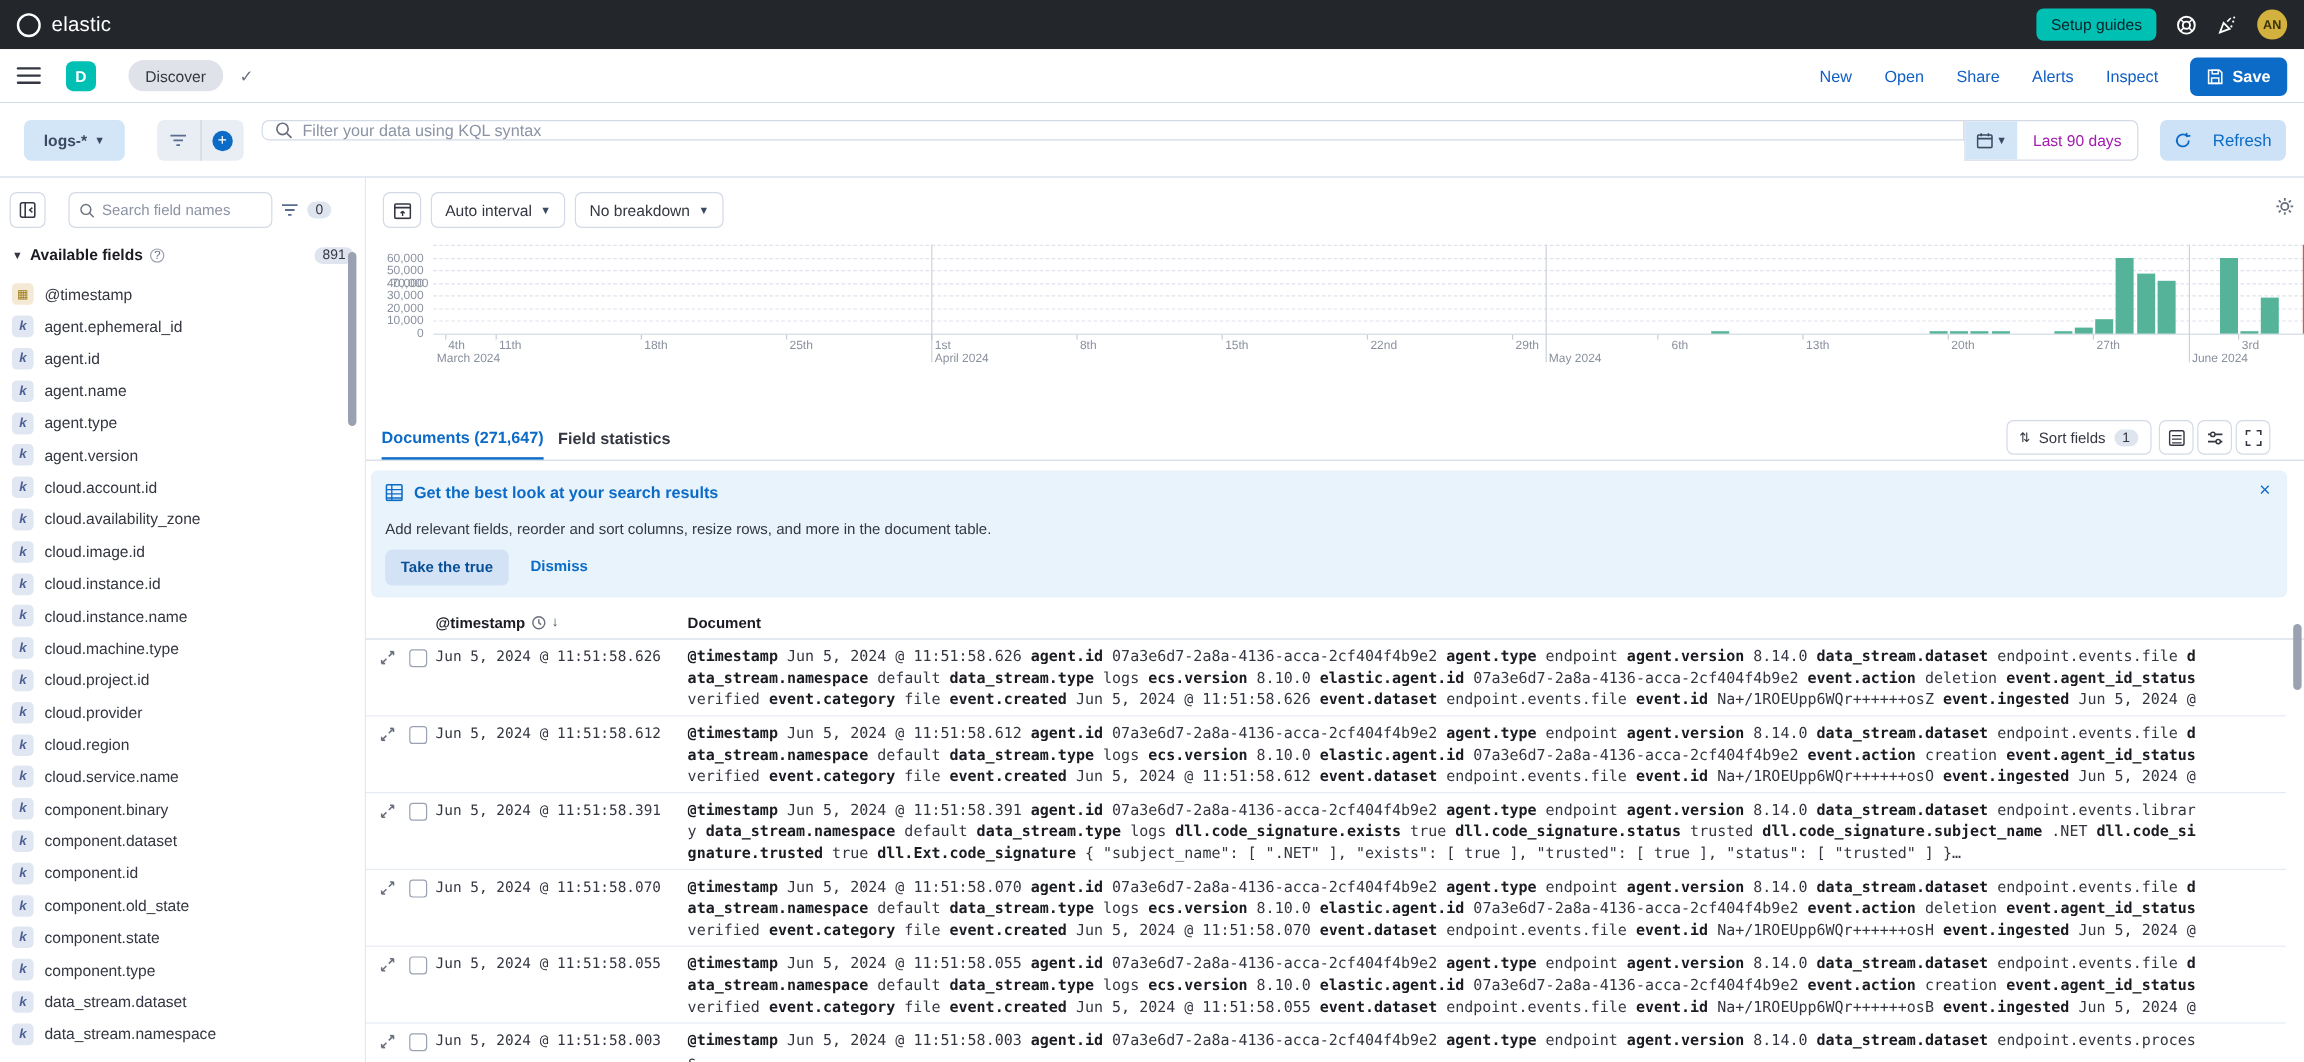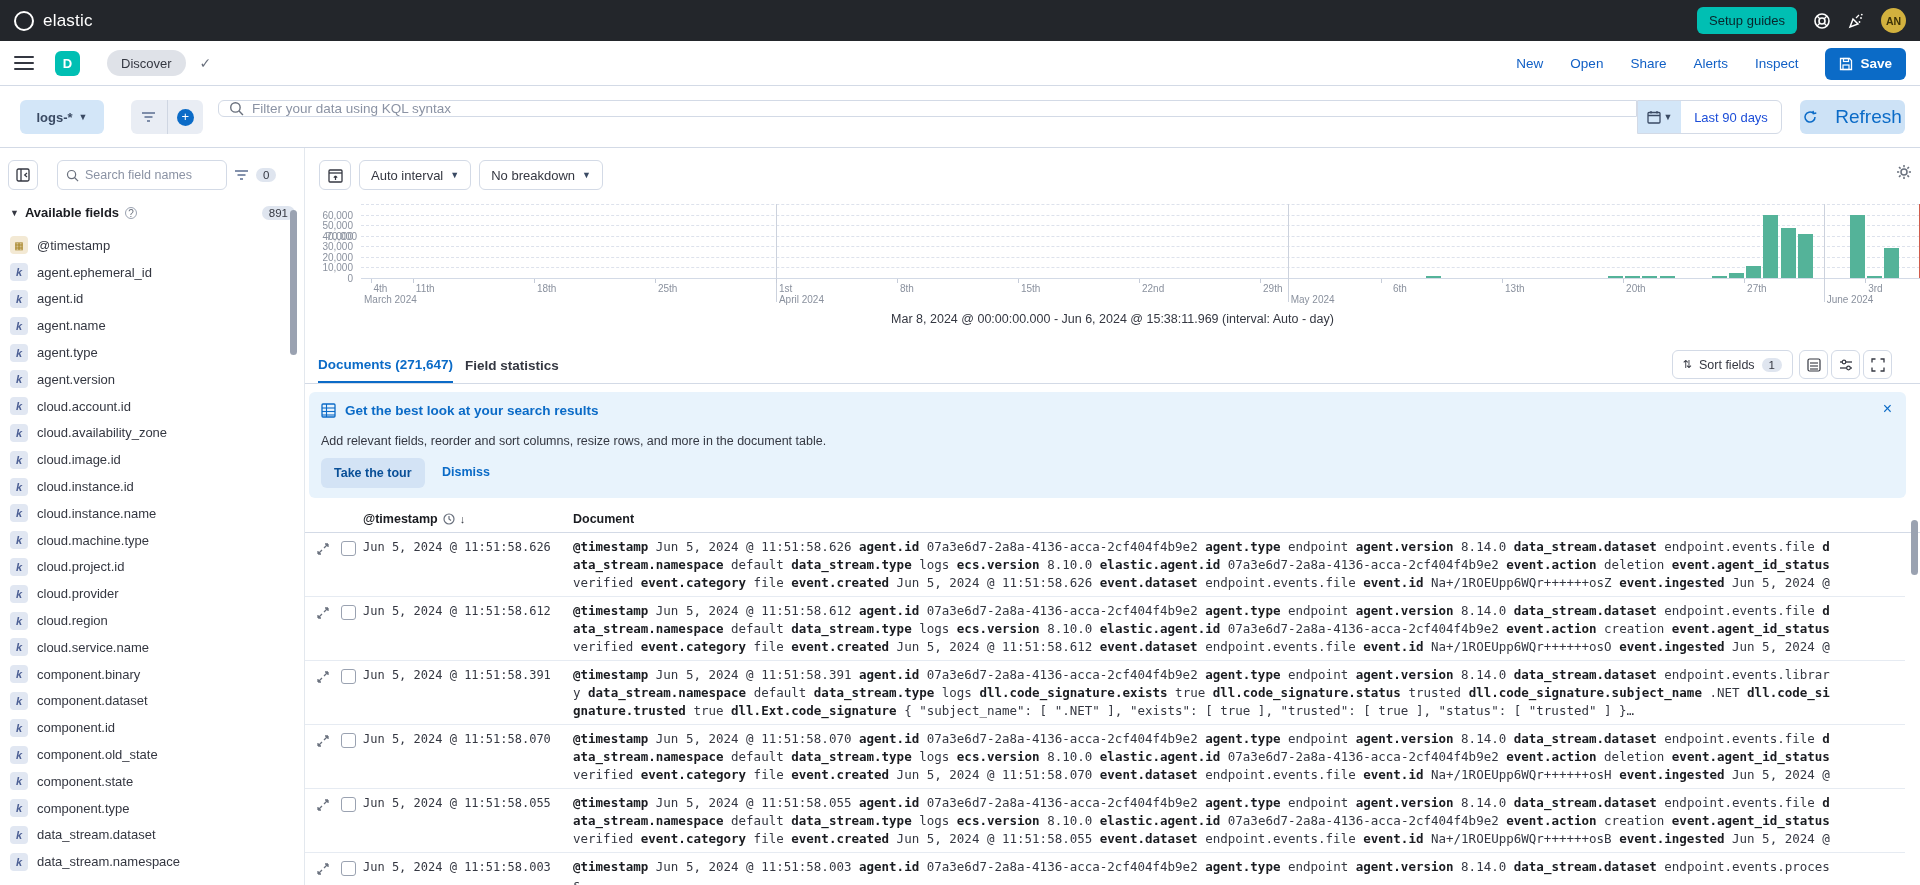--- a/index.html
+++ b/index.html
@@ -55,23 +55,23 @@
   .plus-circle { width:17px; height:17px; background:#0b6bc7; border-radius:50%; color:#fff;
                  font-size:13px; line-height:15px; text-align:center; }
   #kql-input { position:absolute; left:218px; top:14px; width:1419px; height:17px; border:1px solid #d3dae6;
                border-radius:6px 0 0 6px; display:flex; align-items:center; gap:8px; padding:0 10px; background:#fff; }
   #kql-input .ph { color:#8b93a4; font-size:13.5px; }
   #datepicker-group { position:absolute; left:1637px; top:14px; width:145px; height:34px;
                       border:1px solid #d3dae6; border-radius:0 6px 6px 0; display:flex; overflow:hidden; }
   #datepicker-group .cal-seg { width:43px; background:#d3e6f8; display:flex; align-items:center;
                                justify-content:center; gap:3px; cursor:pointer; }
   #datepicker-group .range-seg { flex:1; display:flex; align-items:center; justify-content:center;
-                                 font-size:13px; color:#1d4ed8; cursor:pointer; }
+                                 font-size:13px; color:#a21caf; cursor:pointer; }
   #refresh-btn { position:absolute; left:1800px; top:14px; width:105px; height:34px; background:#cde2f6;
-                 border:none; border-radius:6px; color:#0b6bc7; font-size:19px; font-weight:500;
+                 border:none; border-radius:6px; color:#0b6bc7; font-size:14px; font-weight:500;
                  display:flex; align-items:center; justify-content:center; gap:18px; cursor:pointer; }
 
   
   #sidebar { position:absolute; left:0; top:148px; width:305px; height:737px; border-right:1px solid #e3e8ee; }
   #sidebar-top { position:absolute; left:8px; top:12px; display:flex; align-items:center; gap:7px; }
   #collapse-btn { width:30px; height:30px; border:1px solid #d3dae6; border-radius:6px; background:#fff;
                   display:flex; align-items:center; justify-content:center; cursor:pointer; }
   #field-search { width:170px; height:30px; border:1px solid #d3dae6; border-radius:6px;
                   display:flex; align-items:center; gap:6px; padding:0 8px;margin-left:12px; }
   #field-search .ph { color:#8b93a4; font-size:12.5px; }
@@ -482,21 +482,20 @@
       <div class="bar" style="left: 1423.82px; top: 124.926px; width: 15px; height: 5.07429px; background: rgb(84, 179, 153);"></div>
       <div class="bar" style="left: 1441.11px; top: 118.371px; width: 15px; height: 11.6286px; background: rgb(84, 179, 153);"></div>
       <div class="bar" style="left: 1458.4px; top: 66.5714px; width: 15px; height: 63.4286px; background: rgb(84, 179, 153);"></div>
       <div class="bar" style="left: 1475.69px; top: 79.7857px; width: 15px; height: 50.2143px; background: rgb(84, 179, 153);"></div>
       <div class="bar" style="left: 1492.98px; top: 85.6px; width: 15px; height: 44.4px; background: rgb(84, 179, 153);"></div>
       <div class="bar" style="left: 1544.84px; top: 66.5714px; width: 15px; height: 63.4286px; background: rgb(84, 179, 153);"></div>
       <div class="bar" style="left: 1562.13px; top: 127.886px; width: 15px; height: 2.11429px; background: rgb(84, 179, 153);"></div>
       <div class="bar" style="left: 1579.42px; top: 100.4px; width: 15px; height: 29.6px; background: rgb(84, 179, 153);"></div>
       <div class="now-line" style="left: 1614px; top: 56px; height: 74px;"></div>
     </div>
-  <div id="interval-caption">Mar 8, 2024 @ 00:00:00.000 - Jun 6, 2024 @ 15:38:11.969 (interval: Auto - day)</div>
 
   <div id="tabs-row">
     <div class="tab" id="tab-documents">Documents (271,647)</div>
     <div class="tab" id="tab-fieldstats">Field statistics</div>
     <div id="sort-fields-btn">
       <span style="font-size:11px;color:#343741">⇅</span>
       <span>Sort fields</span>
       <span class="count-pill">1</span>
     </div>
     <div class="mini-btn" style="right:92px">
@@ -528,21 +527,21 @@
           <rect x="1" y="1" width="13" height="13" rx="1" fill="none" stroke="#0b6bc7" stroke-width="1.3"></rect>
           <line x1="5.5" y1="1" x2="5.5" y2="14" stroke="#0b6bc7" stroke-width="1.1"></line>
           <line x1="1" y1="5" x2="14" y2="5" stroke="#0b6bc7" stroke-width="1.1"></line>
           <line x1="1" y1="8.5" x2="14" y2="8.5" stroke="#0b6bc7" stroke-width="1.1"></line>
           <line x1="1" y1="12" x2="14" y2="12" stroke="#0b6bc7" stroke-width="1.1"></line>
         </svg>
       <span id="callout-title">Get the best look at your search results</span>
     </div>
     <span id="callout-close">×</span>
     <div id="callout-desc">Add relevant fields, reorder and sort columns, resize rows, and more in the document table.</div>
-    <button id="tour-btn">Take the tour</button>
+    <button id="tour-btn">Take the true</button>
     <span id="dismiss-link">Dismiss</span>
   </div>
 
   <div id="thead">
     <div class="th" style="left:58px">
       <span>@timestamp</span>
       <svg class="ico" width="12" height="12" viewBox="0 0 12 12">
           <circle cx="6" cy="6" r="5" fill="none" stroke="#69707d" stroke-width="1.2"></circle>
           <path d="M6 3 V6 L8 7.5" fill="none" stroke="#69707d" stroke-width="1.2"></path>
         </svg>

